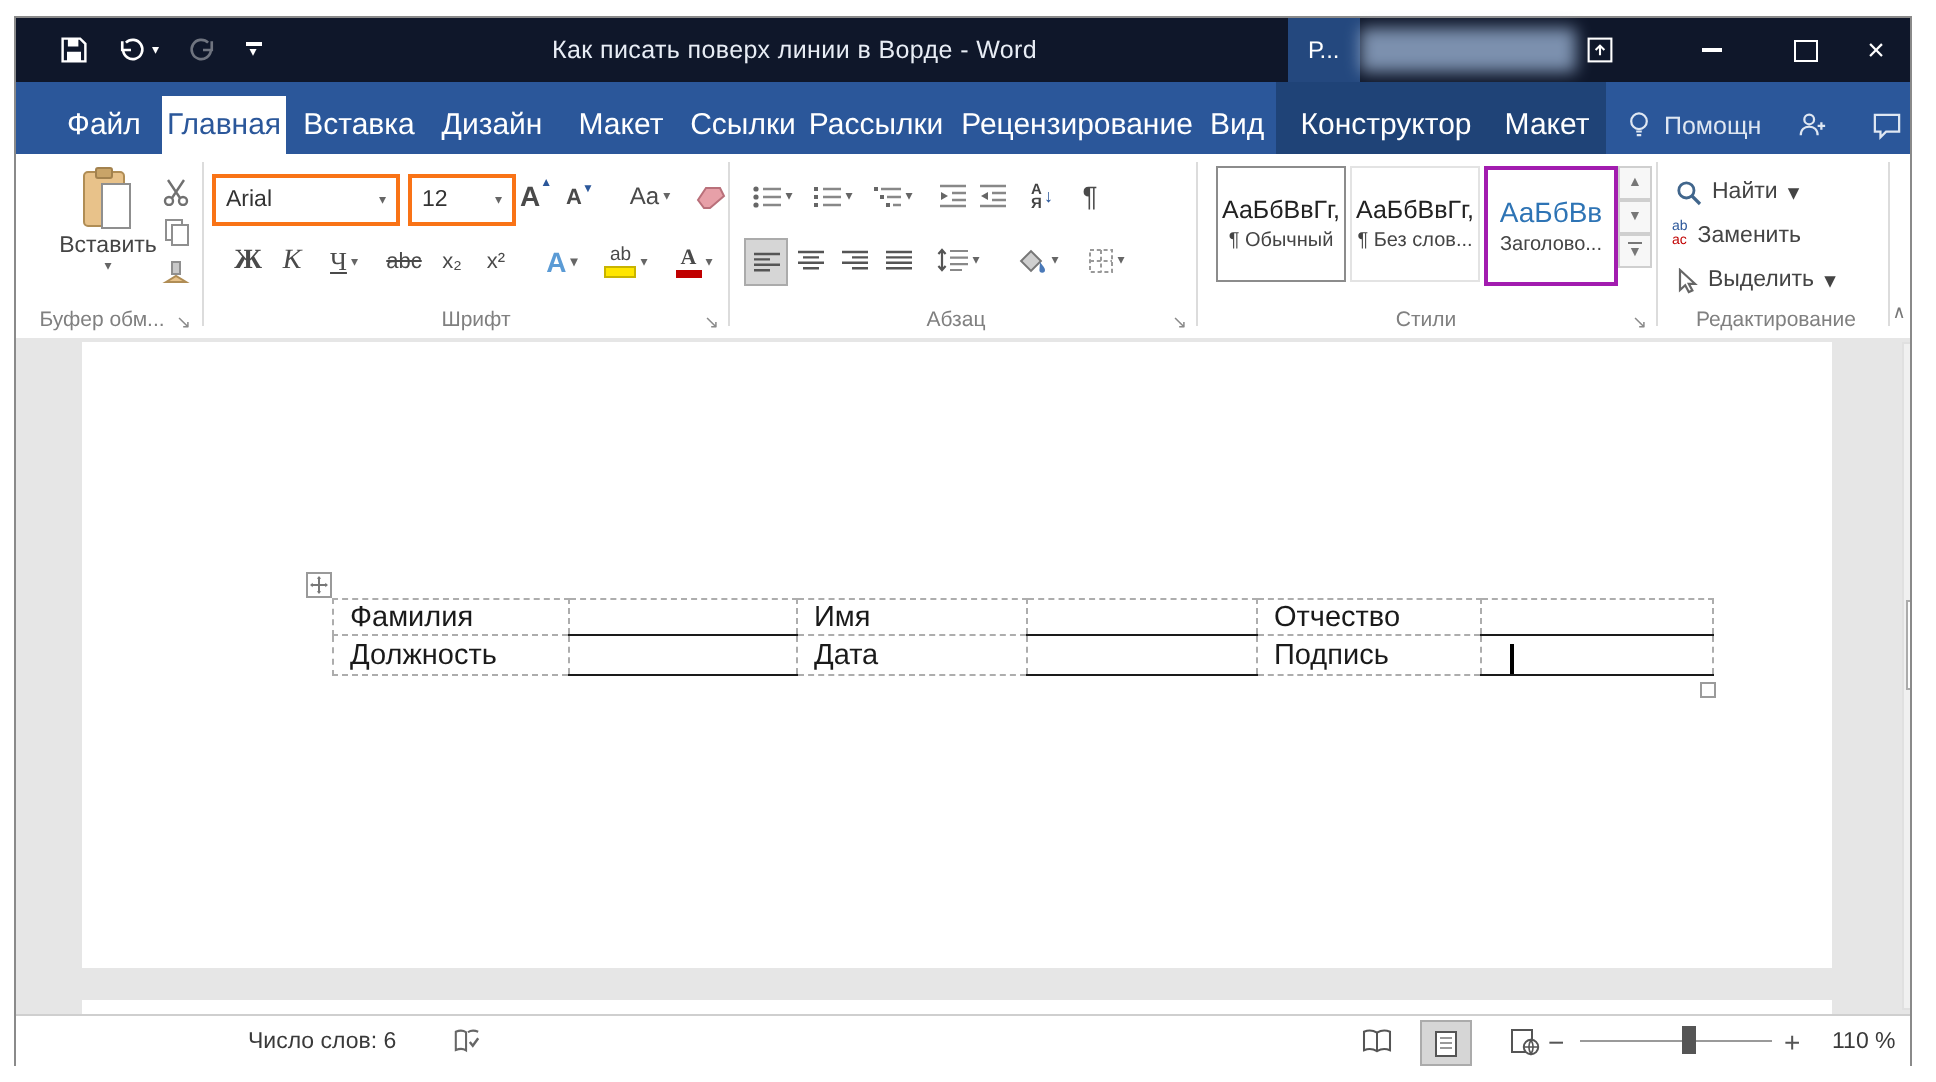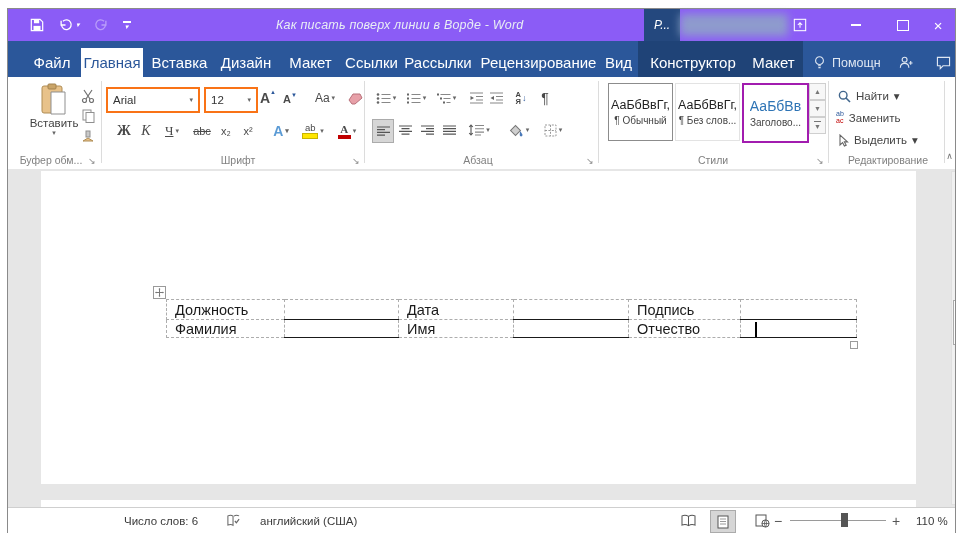--- a/index.html
+++ b/index.html
@@ -1,20 +1,20 @@
 <!DOCTYPE html>
 <html><head>
 <meta charset="utf-8">
 <style>
   html,body{margin:0;padding:0;background:#fff;width:968px;height:541px;overflow:hidden;
     font-family:"Liberation Sans", sans-serif;}
   .abs{position:absolute;}
   .win{position:absolute;left:7px;top:8px;width:947px;height:523px;border:1px solid #8a8a8a;background:#fff;}
   
-  .titlebar{position:absolute;left:0;top:0;width:100%;height:32px;background:#8b5cf6;color:#fff;font-style:italic;}
+  .titlebar{position:absolute;left:0;top:0;width:100%;height:32px;background:#0f172a;color:#fff;}
   .qat{position:absolute;left:22px;top:0;height:32px;display:flex;align-items:center;gap:14px;}
   .qbtn{display:flex;align-items:center;color:#fff;cursor:default;}
   .title-text{position:absolute;left:268px;top:0;height:32px;display:flex;align-items:center;
     font-size:12.5px;color:#e8edf5;letter-spacing:.2px;}
   .userbadge{position:absolute;left:636px;top:0;height:32px;display:flex;align-items:center;
     padding:0 10px;background:#24487e;font-size:12px;color:#fff;}
   .blurbox{position:absolute;left:672px;top:5px;width:108px;height:22px;background:#8fa6c6;filter:blur(4px);opacity:.85;border-radius:2px;}
   .caption-btn{position:absolute;top:0;height:32px;width:34px;display:flex;align-items:center;justify-content:center;color:#fff;}
   
   .tabsrow{position:absolute;left:0;top:32px;width:100%;height:36px;background:#2b579a;}
@@ -464,36 +464,36 @@
       <table class="doctable">
         <colgroup>
             <col style="width:118px">
             <col style="width:114px">
             <col style="width:115px">
             <col style="width:115px">
             <col style="width:112px">
             <col style="width:116px">
           </colgroup>
         <tbody>
-            <tr style="height:20px;">
+            <tr style="height:18px;">
+          <td>Фамилия</td>
+          <td class="line"></td>
+          <td>Имя</td>
+          <td class="line"></td>
+          <td>Отчество</td>
+          <td class="line"></td>
+        </tr>
+        <tr style="height:20px;">
           <td>Должность</td>
           <td class="line"></td>
           <td>Дата</td>
           <td class="line"></td>
           <td>Подпись</td>
           <td class="line"></td>
         </tr>
-        <tr style="height:18px;">
-          <td>Фамилия</td>
-          <td class="line"></td>
-          <td>Имя</td>
-          <td class="line"></td>
-          <td>Отчество</td>
-          <td class="line"></td>
-        </tr>
       </tbody>
         </table>
       <div class="caret" style="left:589px;top:23px;"></div>
     </div>
 
     <div class="resizehandle"></div>
 
     <div class="vscroll">
       <div class="scrbtn" style="top:0;"></div>
       <div class="thumb"></div>
@@ -504,21 +504,20 @@
   <div class="statusbar">
     <div class="sitem" style="left:116px;">Число слов: 6</div>
     <div class="sitem" style="left:218px;">
       <span>
         <svg width="15" height="14" viewBox="0 0 16 15">
             <path d="M2 2c2-.8 4-.8 5.5.3V12C6 11 4 11 2 11.8zM14 2c-2-.8-4-.8-5.5.3" fill="none" stroke="#666" stroke-width="1.1"></path>
             <path d="M9.5 7.5l1.6 2L14 5.5" fill="none" stroke="#666" stroke-width="1.3"></path>
           </svg>
       </span>
     </div>
-    <div class="sitem" style="left:252px;">английский (США)</div>
 
     <div class="viewbtn" style="left:668px;">
       <span>
         <svg width="15" height="13" viewBox="0 0 16 14">
             <path d="M1 2c2.3-1 4.6-1 7 .5 2.4-1.5 4.7-1.5 7-.5v10c-2.3-1-4.6-1-7 .5-2.4-1.5-4.7-1.5-7-.5z" fill="none" stroke="#555" stroke-width="1.1"></path>
             <path d="M8 2.5v10" stroke="#555" stroke-width="1.1"></path>
           </svg>
       </span>
     </div>
     <div class="viewbtn pressed" style="left:702px;">

